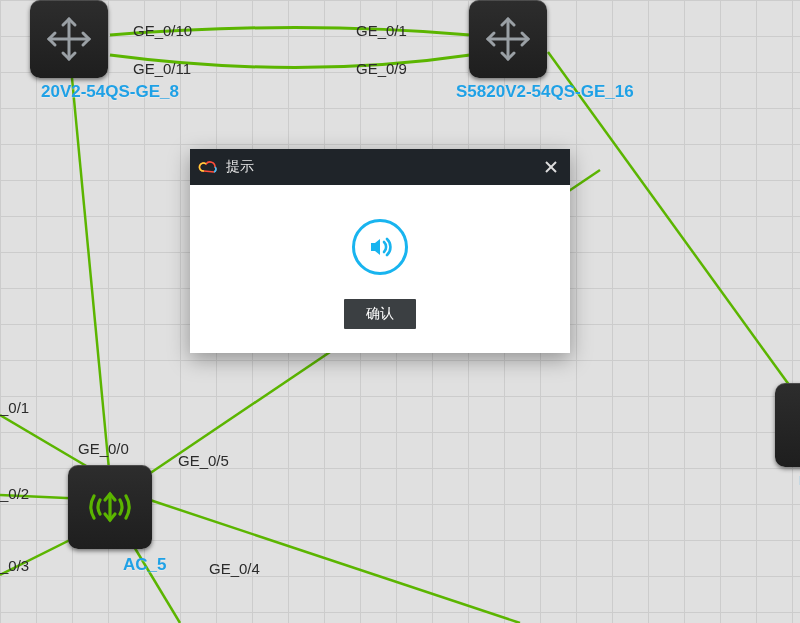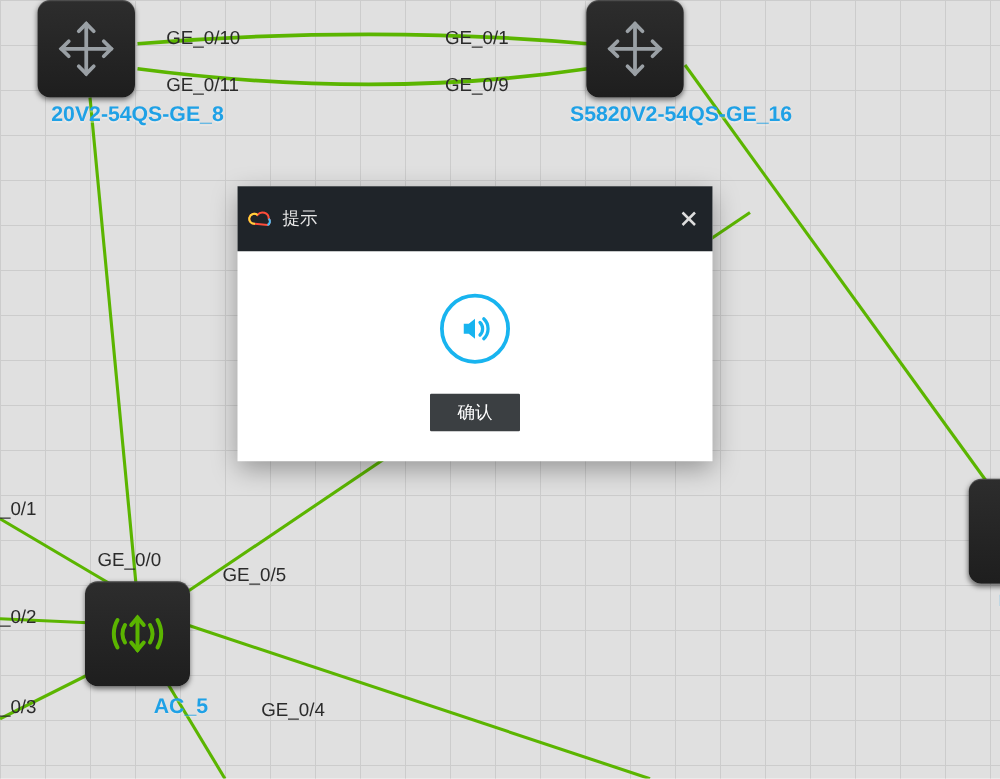--- a/index.html
+++ b/index.html
@@ -52,21 +52,21 @@
   .dialog {
     position: absolute;
     left: 190px;
     top: 149px;
     width: 380px;
     background: #ffffff;
     box-shadow: 0 6px 20px rgba(0,0,0,0.35);
     z-index: 10;
   }
   .dialog-title {
-    height: 52px;
+    height: 36px;
     background: #1f2429;
     color: #e8e8e8;
     display: flex;
     align-items: center;
     font-size: 14px;
     padding: 0 10px 0 8px;
   }
   .dialog-title .cloud {
     width: 20px; height: 20px; margin-right: 8px;
     display: inline-flex; align-items: center; justify-content: center;

